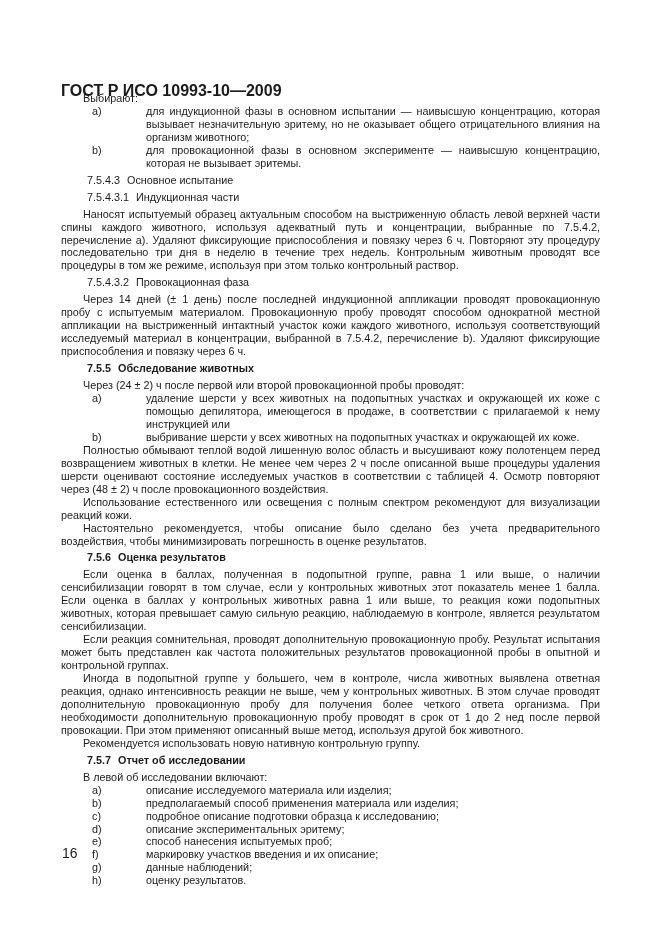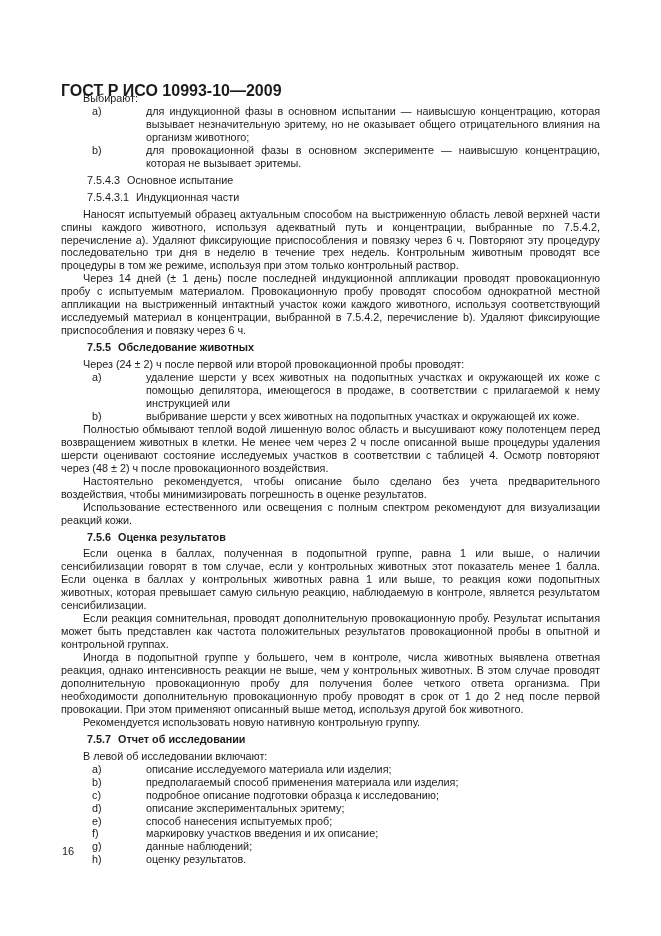--- a/index.html
+++ b/index.html
@@ -43,21 +43,21 @@
   .li {
     display: flex;
     margin: 0 0 0 31px;
   }
   .li-ltr { flex: 0 0 14px; }
   .li-tx { flex: 1; text-align: justify; margin-left: 40px; }
   .page-number {
     position: absolute;
     left: 62px;
     top: 845px;
-    font-size: 11px;
+    font-size: 14px;
   }
 </style>
 </head>
 <body>
 
 <div class="doc-header">ГОСТ Р ИСО 10993-10—2009</div>
 
 <div class="content">
   <p class="para">Выбирают:</p>
 
@@ -72,41 +72,44 @@
 
   <p class="hd">
     <span class="hd-num">7.5.4.3</span><span>Основное испытание</span>
   </p>
   <p class="hd">
     <span class="hd-num">7.5.4.3.1</span><span>Индукционная части</span>
   </p>
 
   <p class="para">Наносят испытуемый образец актуальным способом на выстриженную область левой верхней части спины каждого животного, используя адекватный путь и концентрации, выбранные по 7.5.4.2, перечисление a). Удаляют фиксирующие приспособления и повязку через 6 ч. Повторяют эту процедуру последовательно три дня в неделю в течение трех недель. Контрольным животным проводят все процедуры в том же режиме, используя при этом только контрольный раствор.</p>
 
+  <p class="hd">
+    <span class="hd-num">7.5.4.3.2</span><span>Провокационная фаза</span>
+  </p>
 
   <p class="para">Через 14 дней (± 1 день) после последней индукционной аппликации проводят провокационную пробу с испытуемым материалом. Провокационную пробу проводят способом однократной местной аппликации на выстриженный интактный участок кожи каждого животного, используя соответствующий исследуемый материал в концентрации, выбранной в 7.5.4.2, перечисление b). Удаляют фиксирующие приспособления и повязку через 6 ч.</p>
 
   <p class="hd bold">
     <span class="hd-num">7.5.5</span><span>Обследование животных</span>
   </p>
 
   <p class="para">Через (24 ± 2) ч после первой или второй провокационной пробы проводят:</p>
 
   <div class="li">
     <span class="li-ltr">a)</span>
     <div class="li-tx">удаление шерсти у всех животных на подопытных участках и окружающей их коже с помощью депилятора, имеющегося в продаже, в соответствии с прилагаемой к нему инструкцией или</div>
   </div>
   <div class="li">
     <span class="li-ltr">b)</span>
     <div class="li-tx">выбривание шерсти у всех животных на подопытных участках и окружающей их коже.</div>
   </div>
 
   <p class="para">Полностью обмывают теплой водой лишенную волос область и высушивают кожу полотенцем перед возвращением животных в клетки. Не менее чем через 2 ч после описанной выше процедуры удаления шерсти оценивают состояние исследуемых участков в соответствии с таблицей 4. Осмотр повторяют через (48 ± 2) ч после провокационного воздействия.</p>
+  <p class="para">Использование естественного или освещения с полным спектром рекомендуют для визуализации реакций кожи.</p>
   <p class="para">Настоятельно рекомендуется, чтобы описание было сделано без учета предварительного воздействия, чтобы минимизировать погрешность в оценке результатов.</p>
-  <p class="para">Использование естественного или освещения с полным спектром рекомендуют для визуализации реакций кожи.</p>
 
   <p class="hd bold">
     <span class="hd-num">7.5.6</span><span>Оценка результатов</span>
   </p>
 
   <p class="para">Если оценка в баллах, полученная в подопытной группе, равна 1 или выше, о наличии сенсибилизации говорят в том случае, если у контрольных животных этот показатель менее 1 балла. Если оценка в баллах у контрольных животных равна 1 или выше, то реакция кожи подопытных животных, которая превышает самую сильную реакцию, наблюдаемую в контроле, является результатом сенсибилизации.</p>
   <p class="para">Если реакция сомнительная, проводят дополнительную провокационную пробу. Результат испытания может быть представлен как частота положительных результатов провокационной пробы в опытной и контрольной группах.</p>
   <p class="para">Иногда в подопытной группе у большего, чем в контроле, числа животных выявлена ответная реакция, однако интенсивность реакции не выше, чем у контрольных животных. В этом случае проводят дополнительную провокационную пробу для получения более четкого ответа организма. При необходимости дополнительную провокационную пробу проводят в срок от 1 до 2 нед после первой провокации. При этом применяют описанный выше метод, используя другой бок животного.</p>
   <p class="para">Рекомендуется использовать новую нативную контрольную группу.</p>
 

